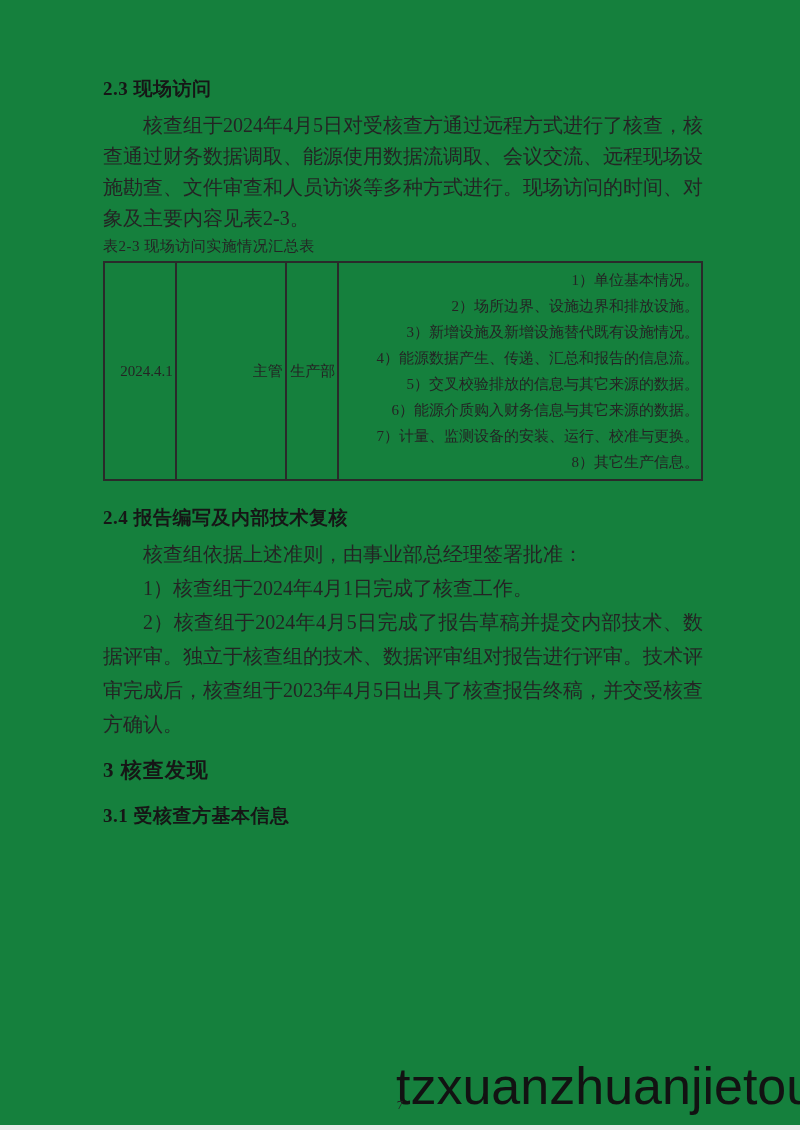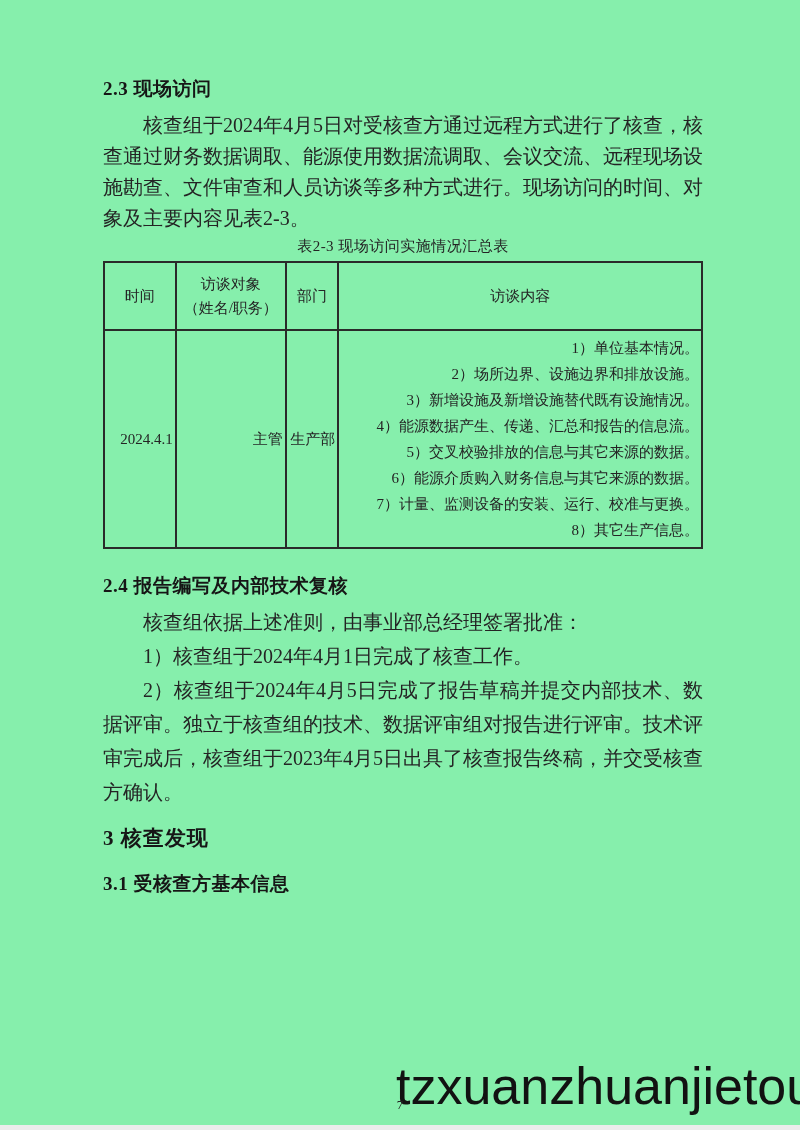--- a/index.html
+++ b/index.html
@@ -1,20 +1,20 @@
 <!DOCTYPE html>
 <html lang="zh"><head>
 <meta charset="utf-8">
 <style>
   html,body{margin:0;padding:0;background:#e9e9e9;}
   .page{
     position:relative;
     width:800px;height:1130px;
     margin:0 auto;
-    background:#86efac;
+    background:#15803d;
     overflow:hidden;
     font-family:"Liberation Serif","DejaVu Serif",serif;
     color:#222;
   }
   .content{
     position:absolute;
     left:103px;top:0;
     width:600px;
   }
   .h-sub{
@@ -41,21 +41,21 @@
     line-height:31px;
     text-align:justify;
     text-indent:2em;
     margin:8px 0 0 0;
     color:#242424;
   }
   .para-24{line-height:34px;margin:0;}
   .para-24-first{margin-top:6px;}
   .caption{
     font-size:15px;
-    text-align:center;
+    text-align:left;
     margin-top:3px;
     color:#242424;
     letter-spacing:0.5px;
   }
   table.visit{
     border-collapse:collapse;
     width:600px;
     margin-top:5px;
     table-layout:fixed;
   }
@@ -119,29 +119,20 @@
 
     <table class="visit">
       <colgroup>
         <col class="col-time">
         <col class="col-interviewee">
         <col class="col-dept">
         <col class="col-content">
       </colgroup>
       <tbody>
         <tr>
-          <th class="hdr">时间</th>
-          <th class="hdr">
-            <div>访谈对象</div>
-            <div>（姓名/职务）</div>
-          </th>
-          <th class="hdr">部门</th>
-          <th class="hdr">访谈内容</th>
-        </tr>
-        <tr>
           <td class="ctr">2024.4.1</td>
           <td class="ctr">主管</td>
           <td class="ctr">生产部</td>
           <td class="content-cell">
             <div class="content-item">1）单位基本情况。</div>
             <div class="content-item">2）场所边界、设施边界和排放设施。</div>
             <div class="content-item">3）新增设施及新增设施替代既有设施情况。</div>
             <div class="content-item">4）能源数据产生、传递、汇总和报告的信息流。</div>
             <div class="content-item">5）交叉校验排放的信息与其它来源的数据。</div>
             <div class="content-item">6）能源介质购入财务信息与其它来源的数据。</div>

